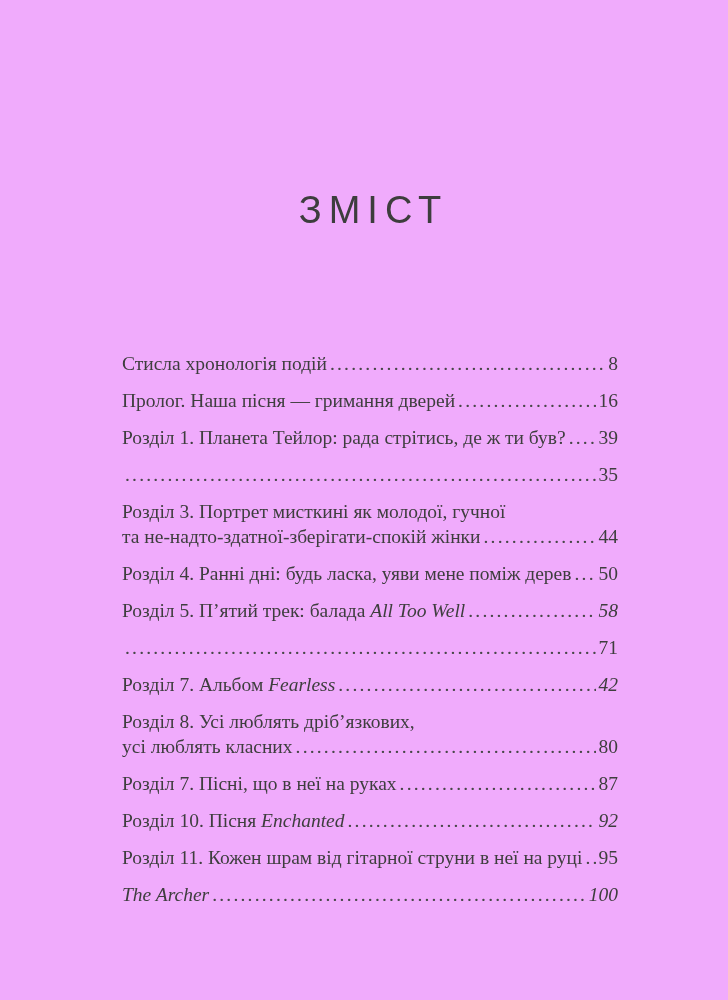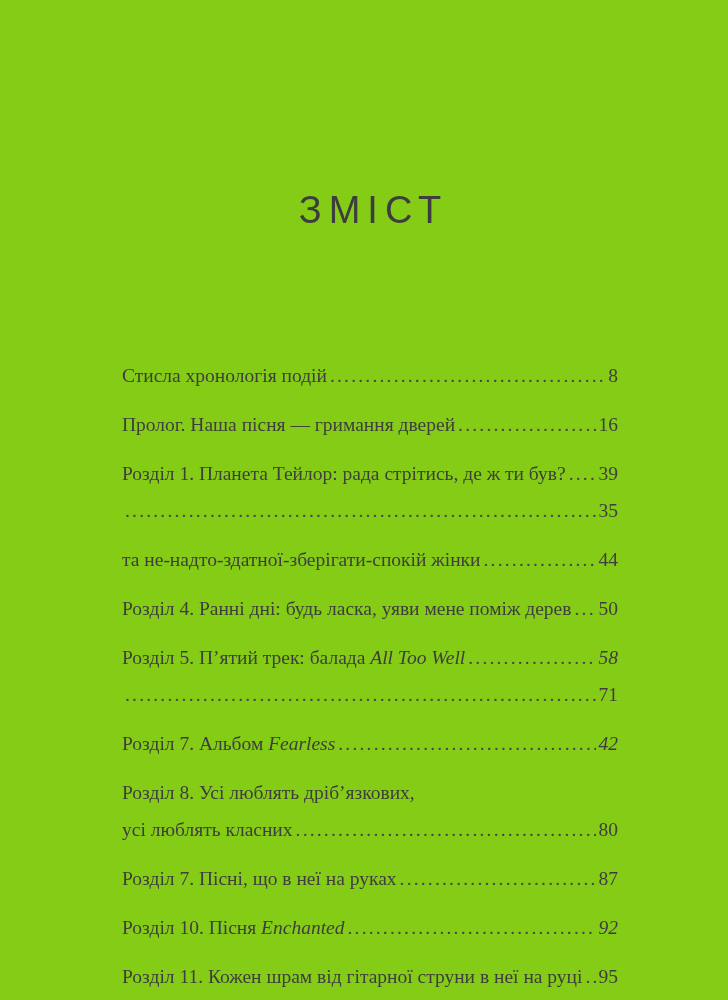--- a/index.html
+++ b/index.html
@@ -12,21 +12,21 @@
   }
   body {
     background: #fdfdfc;
     font-family: "Liberation Serif", "DejaVu Serif", serif;
     color: #3e3e3e;
   }
   .page {
     position: relative;
     width: 728px;
     height: 1000px;
-    background: #84cc16;
+    background: #f0abfc;
   }
   .toc-title {
     position: absolute;
     top: 188px;
     left: 122px;
     width: 496px;
     margin: 0;
     text-align: center;
     font-family: "Liberation Sans", "DejaVu Sans", sans-serif;
     font-weight: 300;
@@ -47,21 +47,20 @@
   }
   .line {
     display: flex;
     align-items: baseline;
     font-size: 19.5px;
     line-height: 25px;
   }
   .seg {
     white-space: pre;
     flex: 0 0 auto;
-    margin-top: 12px;
   }
   .it {
     font-style: italic;
     text-align: right;
   }
   .leader {
     flex: 1 1 auto;
     min-width: 8px;
     overflow: hidden;
     white-space: nowrap;
@@ -103,20 +102,23 @@
           <span class="pagenum">39</span>
         </div>
       </div>
       <div class="entry">
         <div class="line">
           <span class="leader">............................................................................................................................................</span>
           <span class="pagenum">35</span>
         </div>
       </div>
       <div class="entry">
+        <div class="line">
+          <span class="seg">Розділ 3. Портрет мисткині як молодої, гучної</span>
+        </div>
         <div class="line">
           <span class="seg">та не-надто-здатної-зберігати-спокій жінки</span>
           <span class="leader">............................................................................................................................................</span>
           <span class="pagenum">44</span>
         </div>
       </div>
       <div class="entry">
         <div class="line">
           <span class="seg">Розділ 4. Ранні дні: будь ласка, уяви мене поміж дерев</span>
           <span class="leader">............................................................................................................................................</span>

